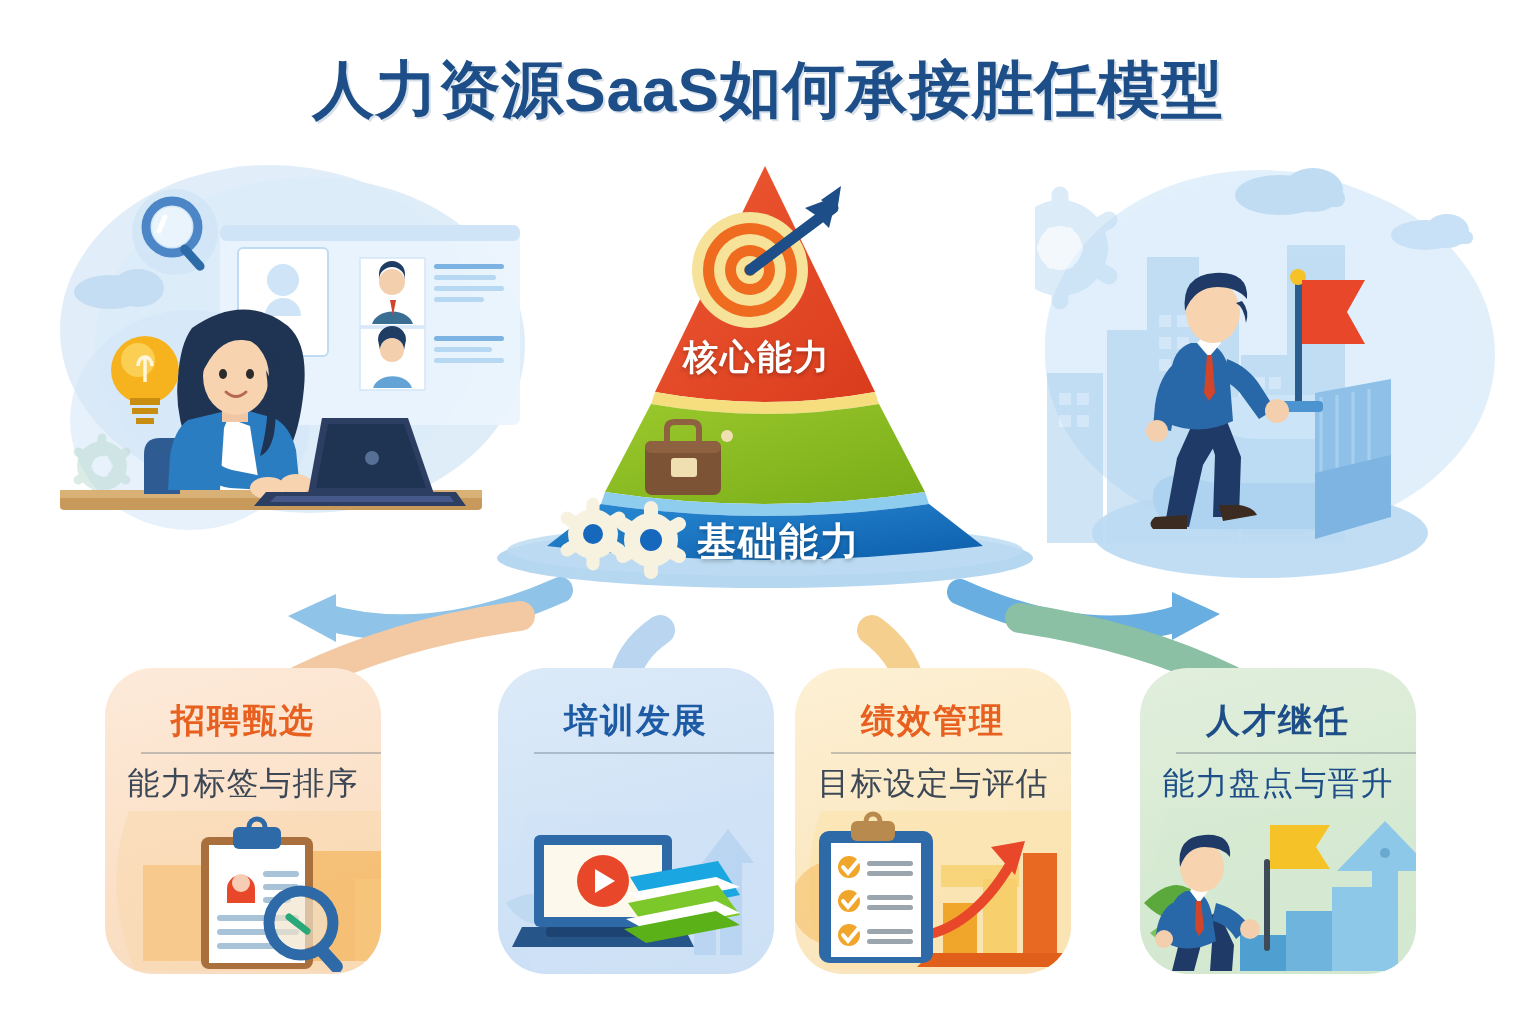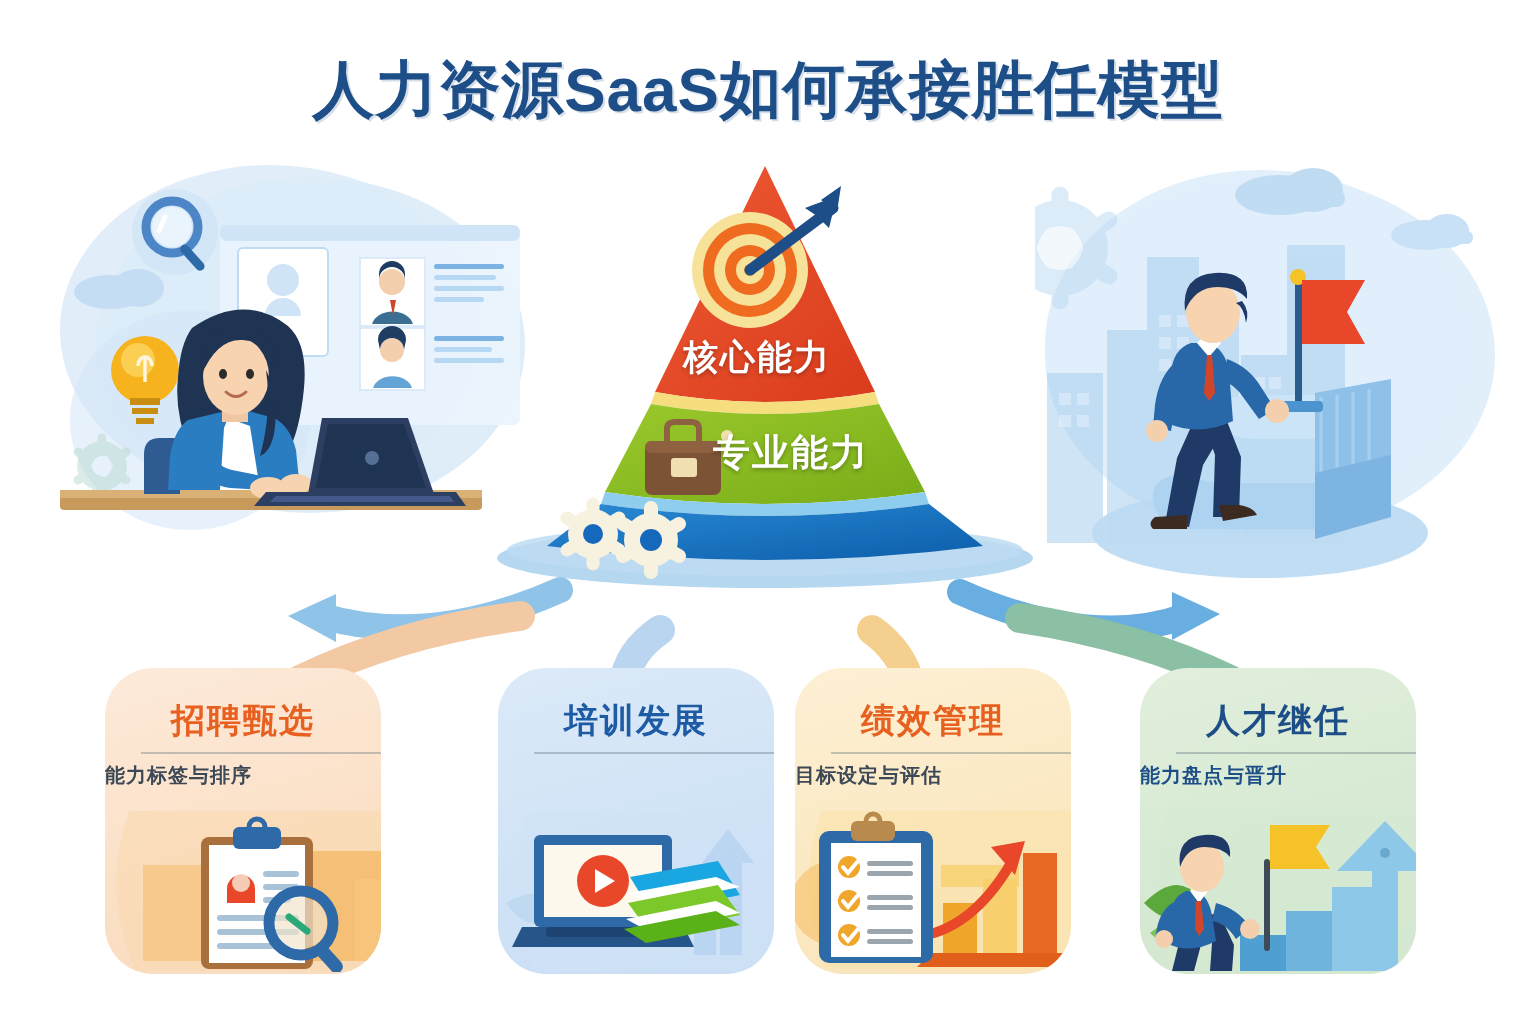--- a/index.html
+++ b/index.html
@@ -102,23 +102,23 @@
   }
   .card-divider {
     position: absolute;
     top: 84px; left: 36px;
     width: 254px; height: 2px;
     background: rgba(90,105,120,0.35);
   }
   .card-sub {
     position: absolute;
     top: 94px; left: 0; width: 100%;
-    text-align: left;
-    font-size: 20px;
-    font-weight: 700;
+    text-align: center;
+    font-size: 32px;
+    font-weight: 400;
     letter-spacing: 1px;
     white-space: nowrap;
   }
   .card-art {
     position: absolute;
     bottom: 2px; left: 0;
     width: 326px; height: 165px;
   }
   .card-art svg { display: block; }
 </style>
@@ -374,21 +374,21 @@
         <circle cx="138" cy="374" r="11" fill="#1668bd"></circle>
         <path d="M138 344 v60 M112 358 l52 32 M112 390 l52 -32" stroke="#f7f2e0" stroke-width="13" stroke-linecap="round"></path>
         <circle cx="138" cy="374" r="10" fill="#1668bd"></circle>
         <circle cx="196" cy="380" r="27"></circle>
         <circle cx="196" cy="380" r="12" fill="#1668bd"></circle>
         <path d="M196 348 v64 M168 364 l56 32 M168 396 l56 -32" stroke="#f7f2e0" stroke-width="14" stroke-linecap="round"></path>
         <circle cx="196" cy="380" r="11" fill="#1668bd"></circle>
       </g>
     </svg>
     <div class="tier-label" id="tier-label-top">核心能力</div>
-    <div class="tier-label" id="tier-label-mid">专业能力</div>
+    <div class="tier-label" id="tier-label-base">基础能力</div>
   </div>
 
   <svg style="position:absolute;left:0;top:520px;" width="1536" height="180" viewBox="0 0 1536 180">
 
     <g>
       <path d="M560 70 Q430 128 322 96" fill="none" stroke="#8fc4e8" stroke-width="26" stroke-linecap="round"></path>
       <path d="M336 74 l-48 22 l48 26 z" fill="#8fc4e8"></path>
     </g>
 
     <g>

